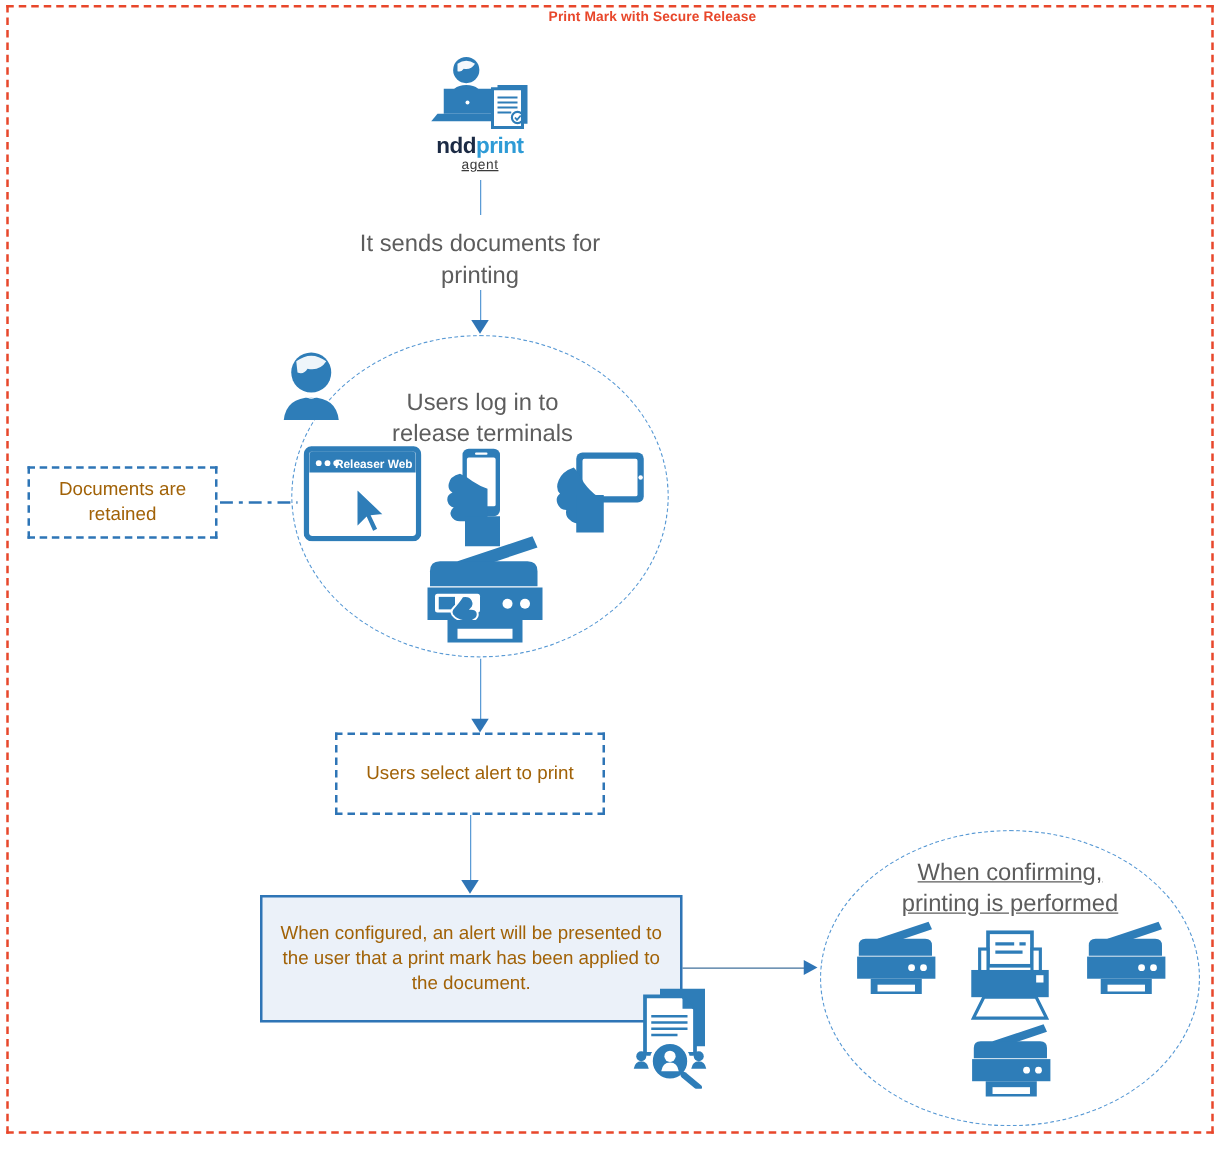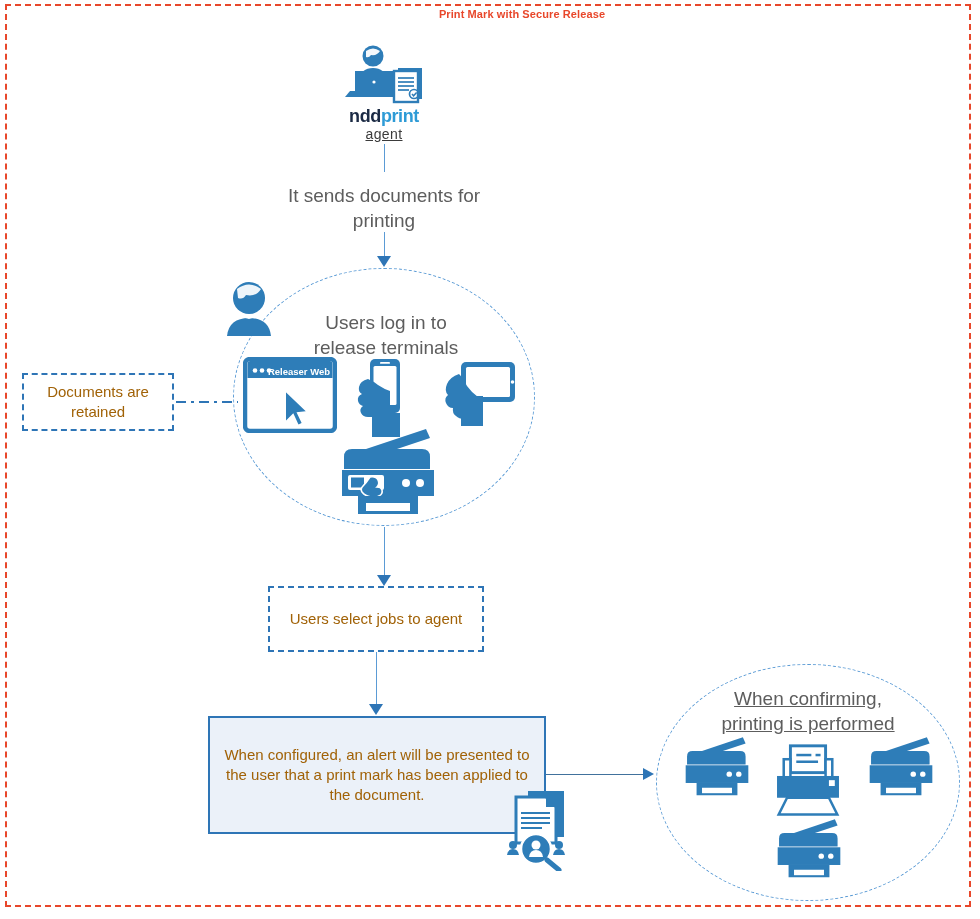--- a/index.html
+++ b/index.html
@@ -119,21 +119,21 @@
   .logo-text {
     font-size: 18px;
     font-weight: bold;
     letter-spacing: -0.4px;
     white-space: nowrap;
     text-align: center;
   }
   .logo-ndd { color: #1b2a44; }
   .logo-print { color: #2E9BD6; }
   .logo-agent {
-    font-size: 14px;
+    font-size: 11px;
     color: #3b3b3b;
     margin-top: -1px;
     letter-spacing: 0.4px;
     text-decoration: underline;
   }
   svg { display: block; }
 </style>
 </head>
 <body>
 
@@ -244,27 +244,27 @@
 
   <div class="box box-dashdot" style="left:22px; top:373px; width:152px; height:58px;">
     <span>Documents are retained</span>
   </div>
   <div class="dashdot-line" style="left:176px; top:401px; width:62px;"></div>
 
   <div class="vline" style="left:384px; top:527px; height:50px;"></div>
   <div class="arrow-down" style="left:377px; top:575px;"></div>
 
   <div class="box box-dashed" style="left:268px; top:586px; width:216px; height:66px;">
-    <span>Users select jobs to agent</span>
+    <span>Users select alert to print</span>
   </div>
 
   <div class="vline" style="left:376px; top:652px; height:54px;"></div>
   <div class="arrow-down" style="left:369px; top:704px;"></div>
 
-  <div class="box box-solid-fill" style="left:208px; top:716px; width:338px; height:118px; padding:0 14px;">
+  <div class="box box-solid-fill" style="left:208px; top:716px; width:338px; height:102px; padding:0 14px;">
     <span>When configured, an alert will be presented to the user that a print mark has been applied to the document.</span>
   </div>
 
   <svg style="position:absolute; left:506px; top:789px;" width="72" height="82" viewBox="0 0 72 82">
     <rect x="22" y="2" width="36" height="46" fill="#2E7DB8"></rect>
     <path d="M10 8 h30 l10 10 v36 h-40 z" fill="#ffffff" stroke="#2E7DB8" stroke-width="3"></path>
     <path d="M40 8 v10 h10 z" fill="#2E7DB8"></path>
     <g stroke="#2E7DB8" stroke-width="2">
       <line x1="15" y1="24" x2="44" y2="24"></line>
       <line x1="15" y1="29" x2="44" y2="29"></line>

